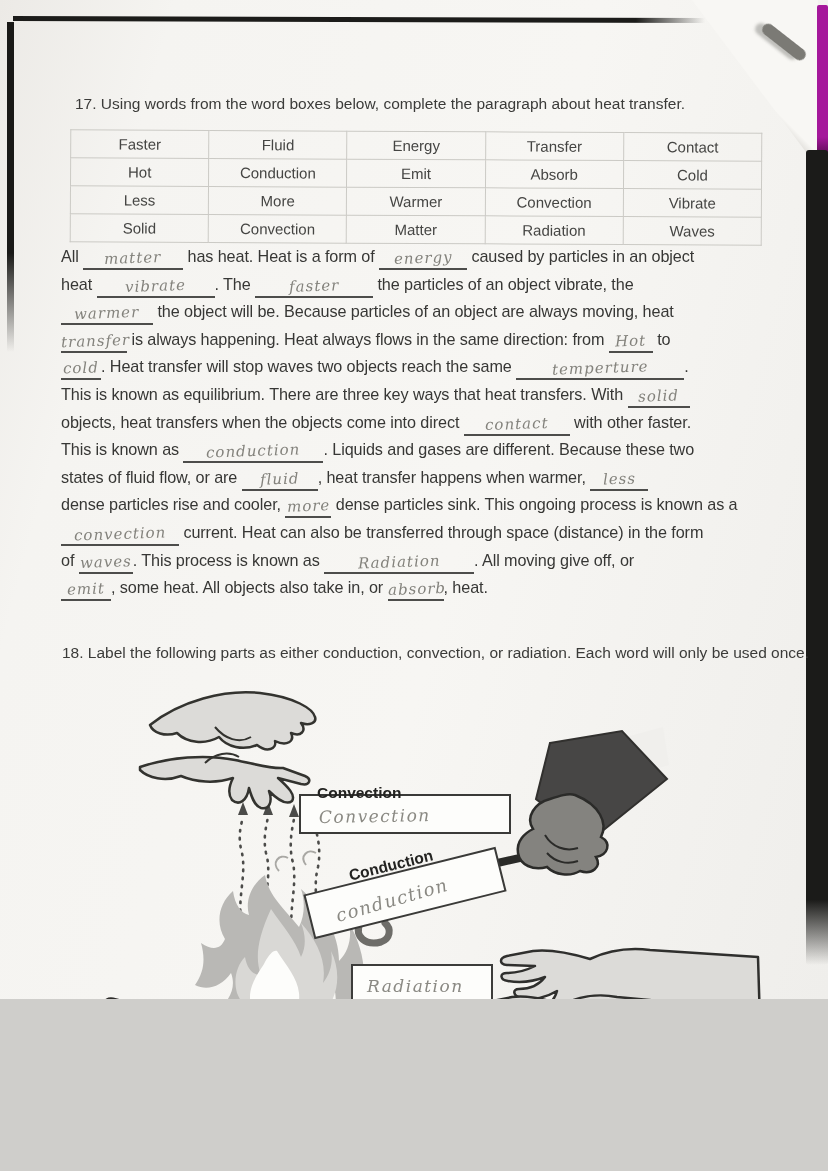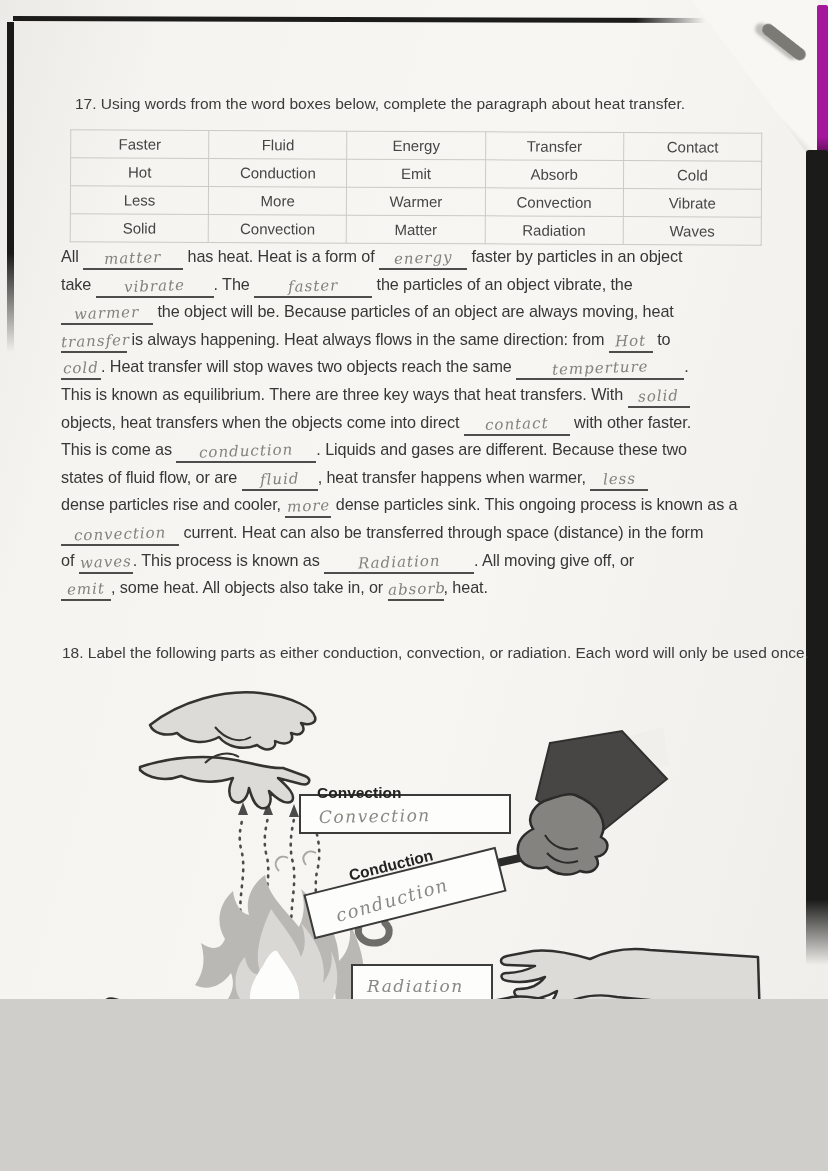--- a/index.html
+++ b/index.html
@@ -81,28 +81,28 @@
           <td>Solid</td>
           <td>Convection</td>
           <td>Matter</td>
           <td>Radiation</td>
           <td>Waves</td>
         </tr>
       </tbody>
     </table>
 
   <div class="para">
-      <div class="pline"><span>All </span><span class="blank" style="width: 100px;"><span class="hand">matter</span></span><span> has heat. Heat is a form of </span><span class="blank" style="width: 88px;"><span class="hand">energy</span></span><span> faster by particles in an object</span></div>
-      <div class="pline"><span>take </span><span class="blank" style="width: 118px;"><span class="hand">vibrate</span></span><span>. The </span><span class="blank" style="width: 118px;"><span class="hand">faster</span></span><span> the particles of an object vibrate, the</span></div>
+      <div class="pline"><span>All </span><span class="blank" style="width: 100px;"><span class="hand">matter</span></span><span> has heat. Heat is a form of </span><span class="blank" style="width: 88px;"><span class="hand">energy</span></span><span> caused by particles in an object</span></div>
+      <div class="pline"><span>heat </span><span class="blank" style="width: 118px;"><span class="hand">vibrate</span></span><span>. The </span><span class="blank" style="width: 118px;"><span class="hand">faster</span></span><span> the particles of an object vibrate, the</span></div>
       <div class="pline"><span class="blank" style="width: 92px;"><span class="hand">warmer</span></span><span> the object will be. Because particles of an object are always moving, heat</span></div>
       <div class="pline"><span class="blank" style="width: 66px;"><span class="hand">transfer</span></span><span> is always happening. Heat always flows in the same direction: from </span><span class="blank" style="width: 44px;"><span class="hand">Hot</span></span><span> to</span></div>
       <div class="pline"><span class="blank" style="width: 40px;"><span class="hand">cold</span></span><span>. Heat transfer will stop waves two objects reach the same </span><span class="blank" style="width: 168px;"><span class="hand">temperture</span></span><span>.</span></div>
       <div class="pline"><span>This is known as equilibrium. There are three key ways that heat transfers. With </span><span class="blank" style="width: 62px;"><span class="hand">solid</span></span></div>
       <div class="pline"><span>objects, heat transfers when the objects come into direct </span><span class="blank" style="width: 106px;"><span class="hand">contact</span></span><span> with other faster.</span></div>
-      <div class="pline"><span>This is come as </span><span class="blank" style="width: 140px;"><span class="hand">conduction</span></span><span>. Liquids and gases are different. Because these two</span></div>
+      <div class="pline"><span>This is known as </span><span class="blank" style="width: 140px;"><span class="hand">conduction</span></span><span>. Liquids and gases are different. Because these two</span></div>
       <div class="pline"><span>states of fluid flow, or are </span><span class="blank" style="width: 76px;"><span class="hand">fluid</span></span><span>, heat transfer happens when warmer, </span><span class="blank" style="width: 58px;"><span class="hand">less</span></span></div>
       <div class="pline"><span>dense particles rise and cooler, </span><span class="blank" style="width: 46px;"><span class="hand">more</span></span><span> dense particles sink. This ongoing process is known as a</span></div>
       <div class="pline"><span class="blank" style="width: 118px;"><span class="hand">convection</span></span><span> current. Heat can also be transferred through space (distance) in the form</span></div>
       <div class="pline"><span>of </span><span class="blank" style="width: 54px;"><span class="hand">waves</span></span><span>. This process is known as </span><span class="blank" style="width: 150px;"><span class="hand">Radiation</span></span><span>. All moving give off, or</span></div>
       <div class="pline"><span class="blank" style="width: 50px;"><span class="hand">emit</span></span><span>, some heat. All objects also take in, or </span><span class="blank" style="width: 56px;"><span class="hand">absorb</span></span><span>, heat.</span></div>
     </div>
 
   <div class="qprompt" style="left:62px;top:644px;">18. Label the following parts as either conduction, convection, or radiation. Each word will only be used once.</div>
 
   <svg class="illu" width="748" height="485" viewBox="0 0 748 485">

